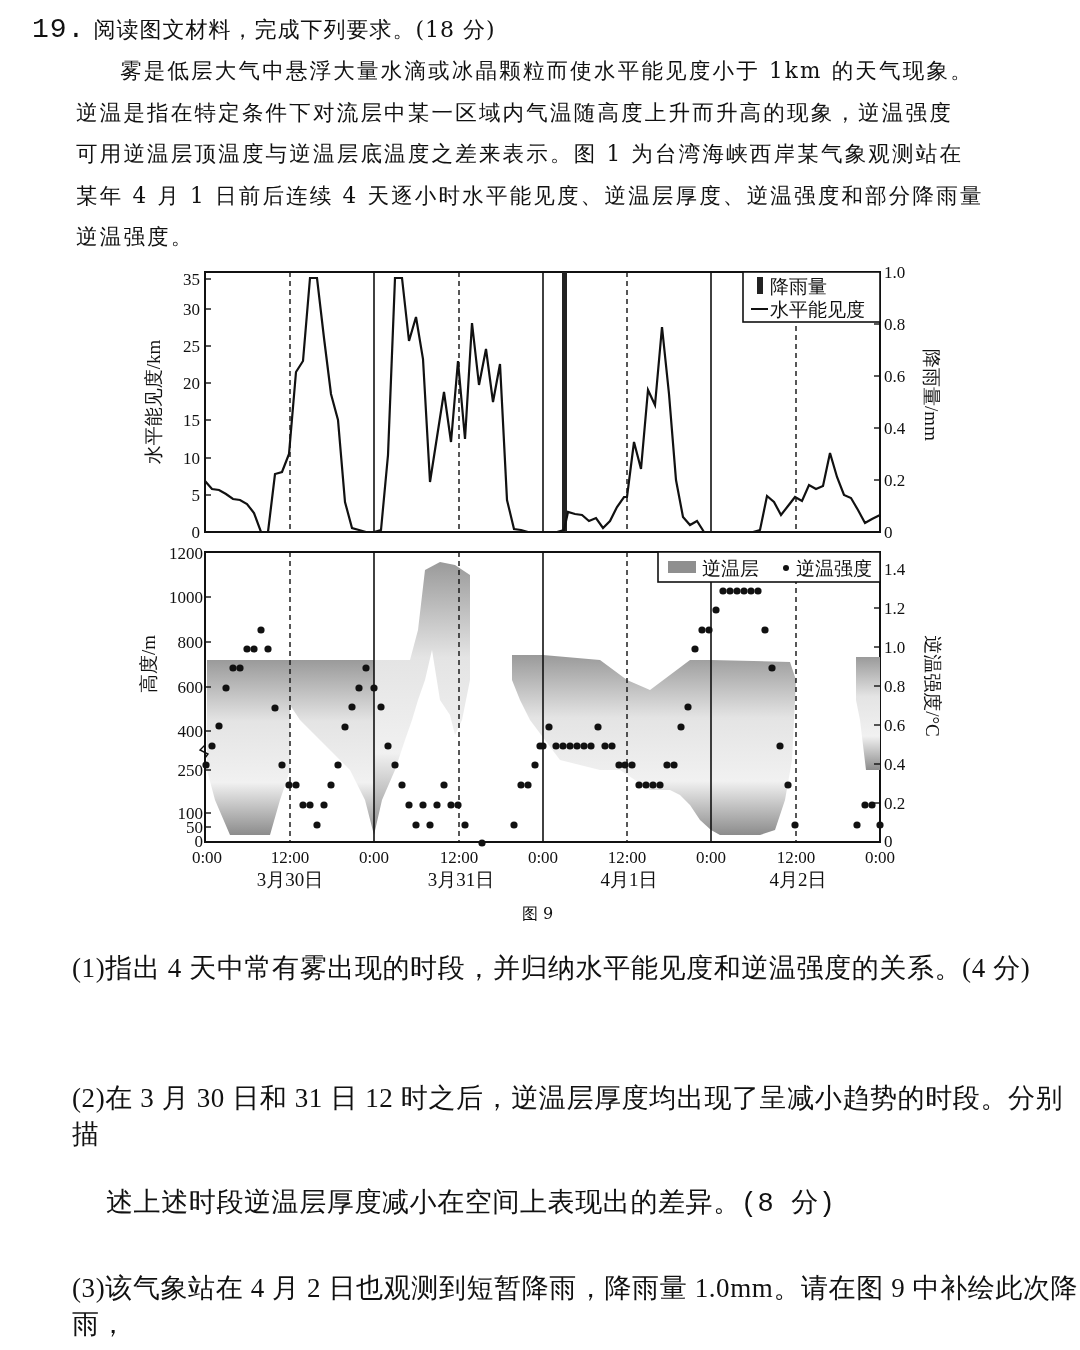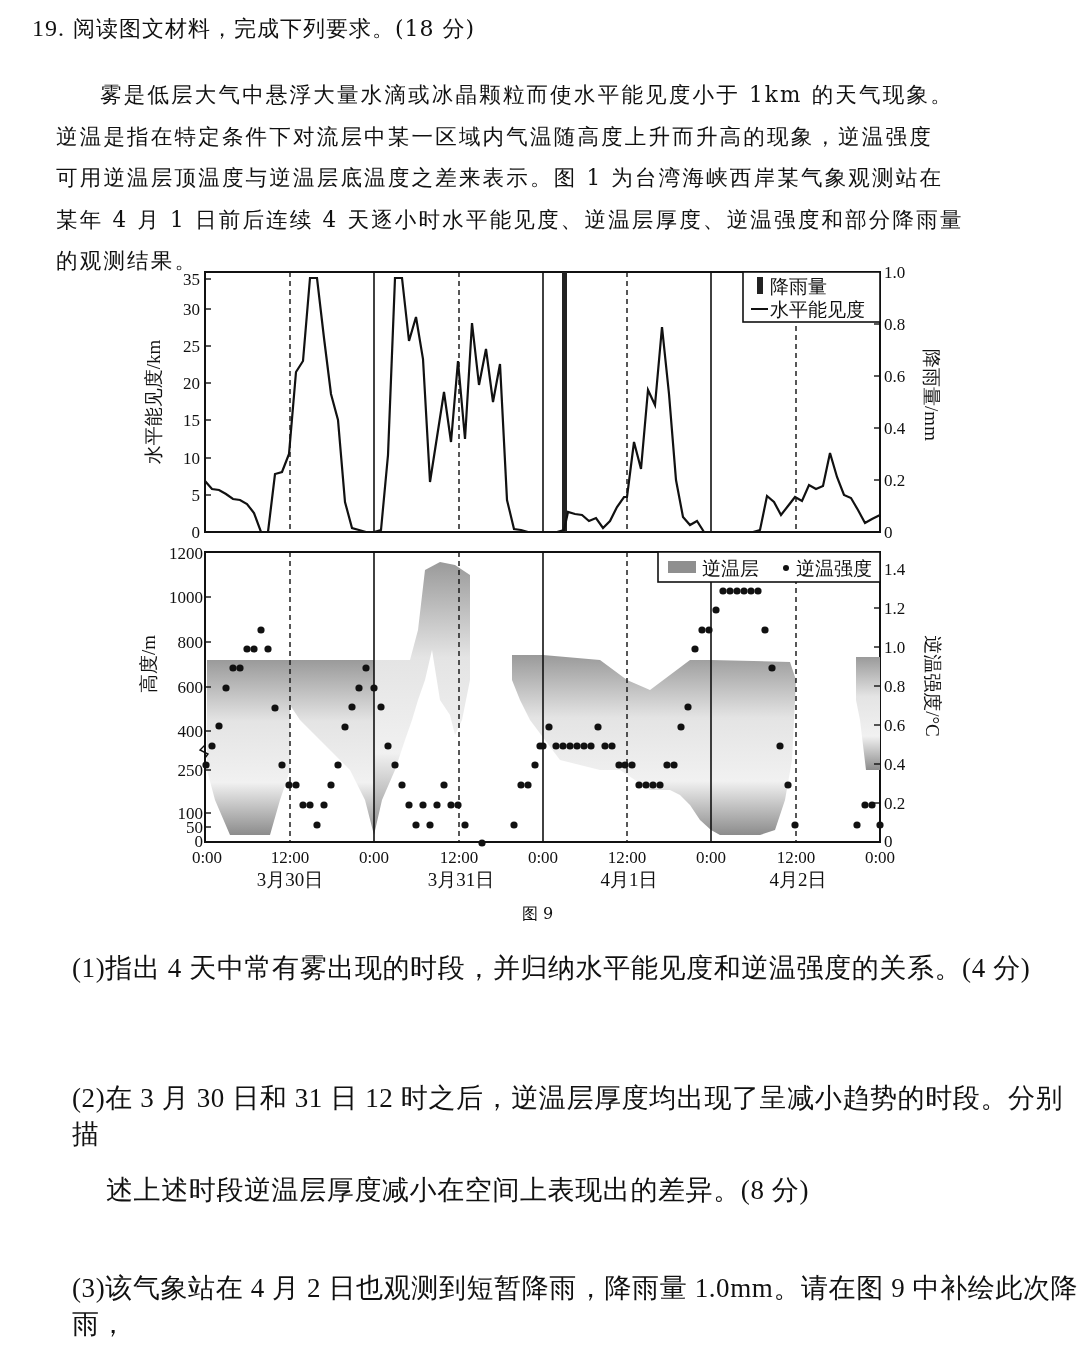--- a/index.html
+++ b/index.html
@@ -1,43 +1,43 @@
 <!DOCTYPE html>
 <html><head>
 <meta charset="utf-8">
 <style>
   html,body{margin:0;padding:0;background:#fff;}
   body{width:1080px;height:1350px;position:relative;overflow:hidden;color:#111;
        font-family:"DejaVu Serif","Liberation Serif",serif;}
   .q-head{position:absolute;left:32px;top:14px;font-size:22px;letter-spacing:1px;}
-  .q-head .num{font-family:Liberation Serif, serif;font-size:24px;}
-  .para{position:absolute;left:56px;width:960px;font-size:21.5px;line-height:41.5px;letter-spacing:2.2px;margin-top:24px;}
+  .q-head .num{font-family:Liberation Mono, monospace;font-size:28px;}
+  .para{position:absolute;left:76px;width:960px;font-size:21.5px;line-height:41.5px;letter-spacing:2.2px;}
   .para .l1{display:block;text-indent:44px;}
   .para .ln{display:block;}
   .fig{position:absolute;left:0;top:250px;width:1080px;height:690px;}
   .caption{position:absolute;left:522px;top:904px;font-size:16px;}
   .sub{position:absolute;left:72px;font-size:27px;letter-spacing:0.6px;
        font-family:"Liberation Serif","DejaVu Serif",serif;}
-  .sub .cont{display:block;padding-left:34px;margin-top:20px;}
+  .sub .cont{display:block;padding-left:34px;margin-top:32px;font-family:Liberation Mono, monospace;}
   svg text{font-family:"Liberation Serif","DejaVu Serif",serif;fill:#111;}
 </style>
 </head>
 <body>
 
 <div class="q-head">
   <span class="num">19.</span>
   <span>阅读图文材料，完成下列要求。(18 分)</span>
 </div>
 
 <div class="para" style="top:50px">
   <span class="l1">雾是低层大气中悬浮大量水滴或冰晶颗粒而使水平能见度小于 1km 的天气现象。</span>
   <span class="ln">逆温是指在特定条件下对流层中某一区域内气温随高度上升而升高的现象，逆温强度</span>
   <span class="ln">可用逆温层顶温度与逆温层底温度之差来表示。图 1 为台湾海峡西岸某气象观测站在</span>
   <span class="ln">某年 4 月 1 日前后连续 4 天逐小时水平能见度、逆温层厚度、逆温强度和部分降雨量</span>
-  <span class="ln">的观测结果。</span>
+  <span class="ln">逆温强度。</span>
 </div>
 
 <svg class="fig" viewBox="0 250 1080 690" width="1080" height="690">
   <defs>
     <linearGradient id="layerGrad" x1="0" y1="0" x2="0" y2="1">
       <stop offset="0" stop-color="#9a9a9a"></stop>
       <stop offset="0.35" stop-color="#e4e4e4"></stop>
       <stop offset="0.7" stop-color="#f1f1f1"></stop>
       <stop offset="1" stop-color="#8c8c8c"></stop>
     </linearGradient>

